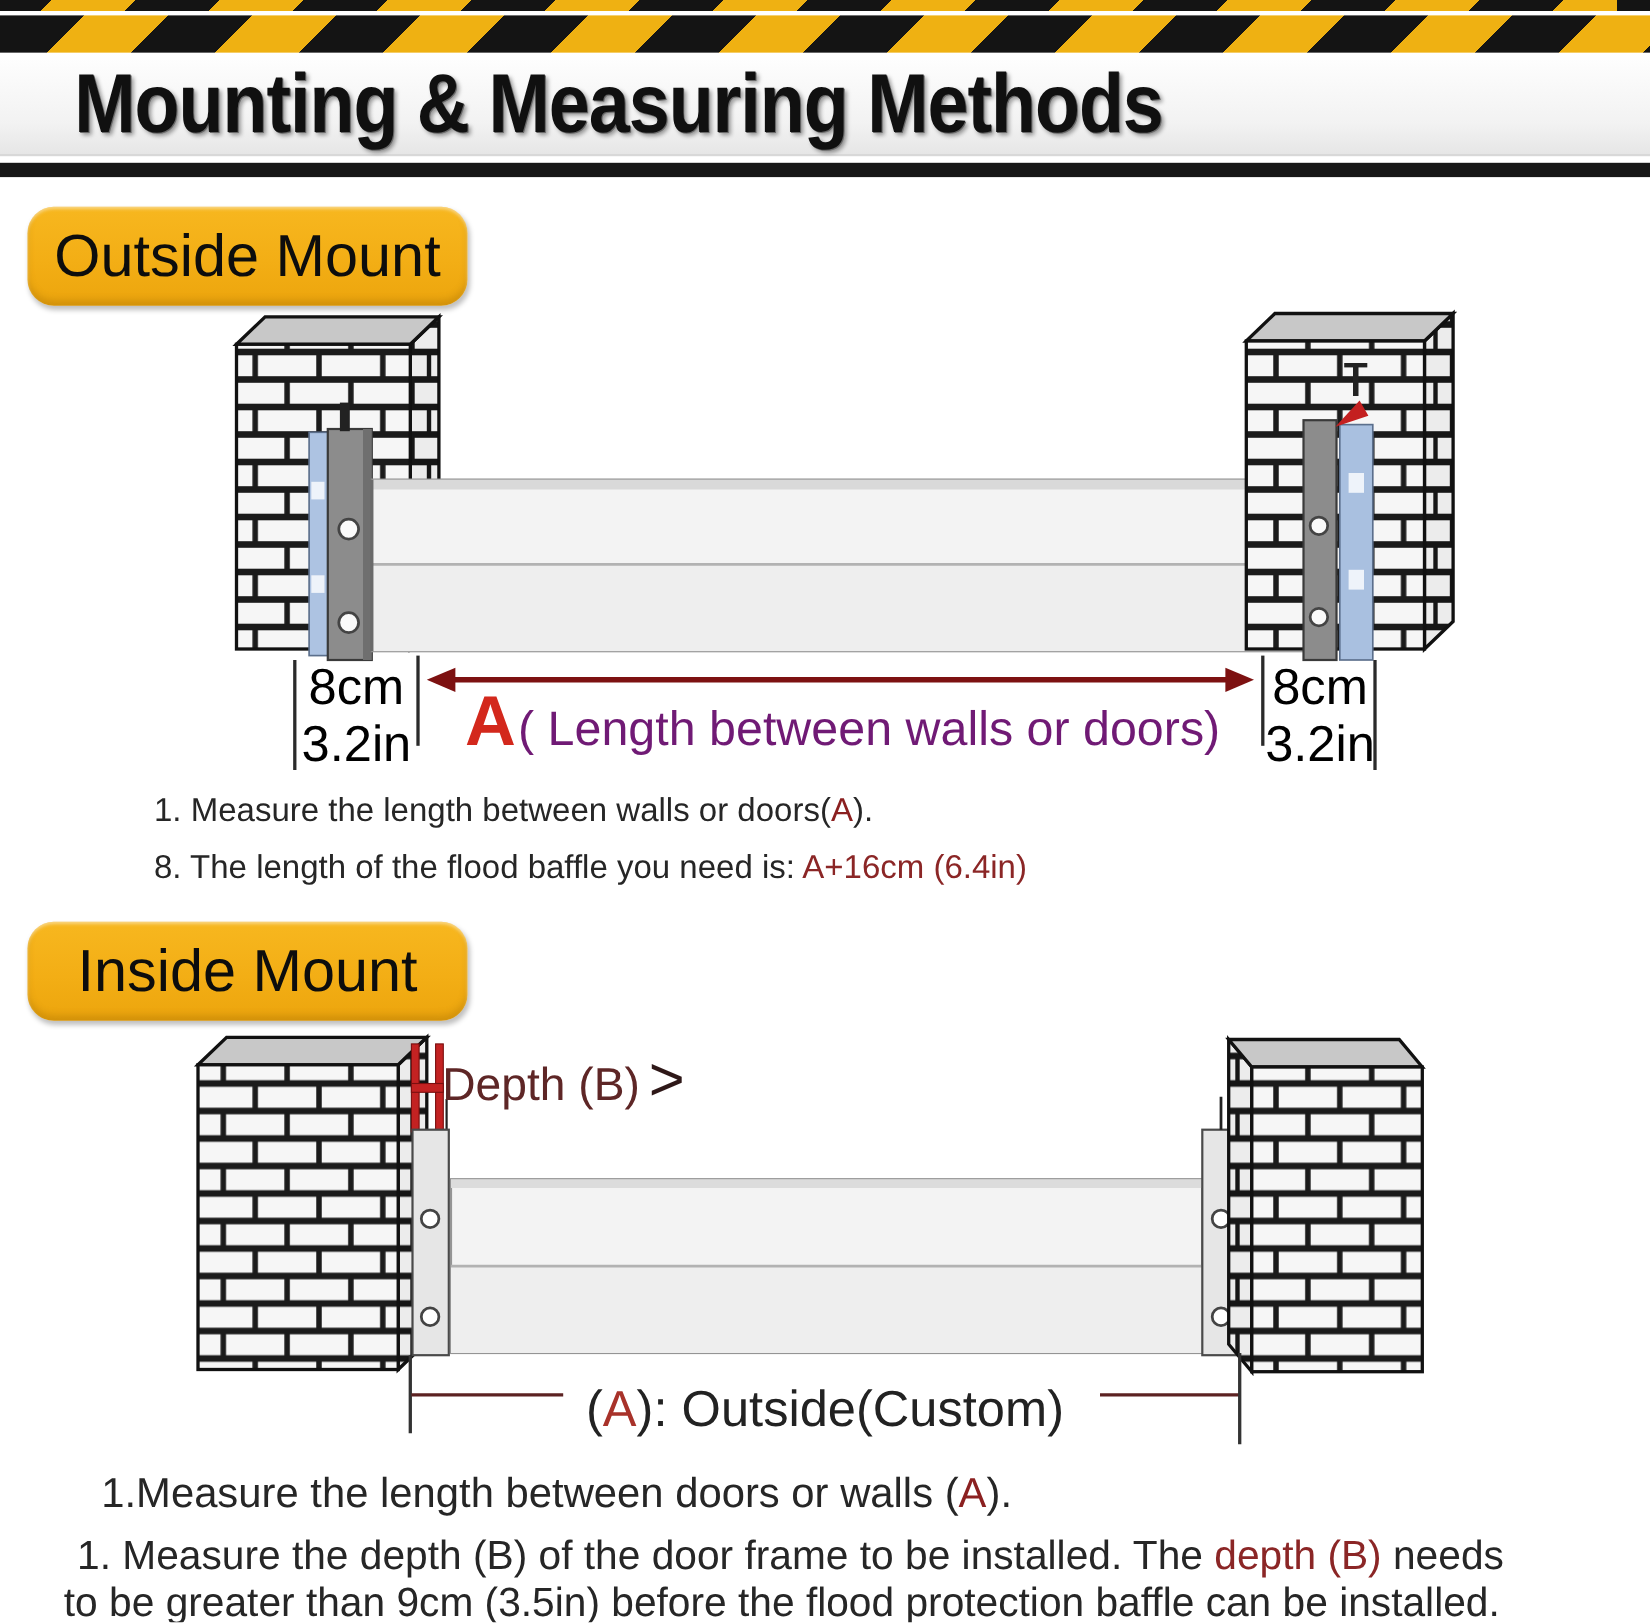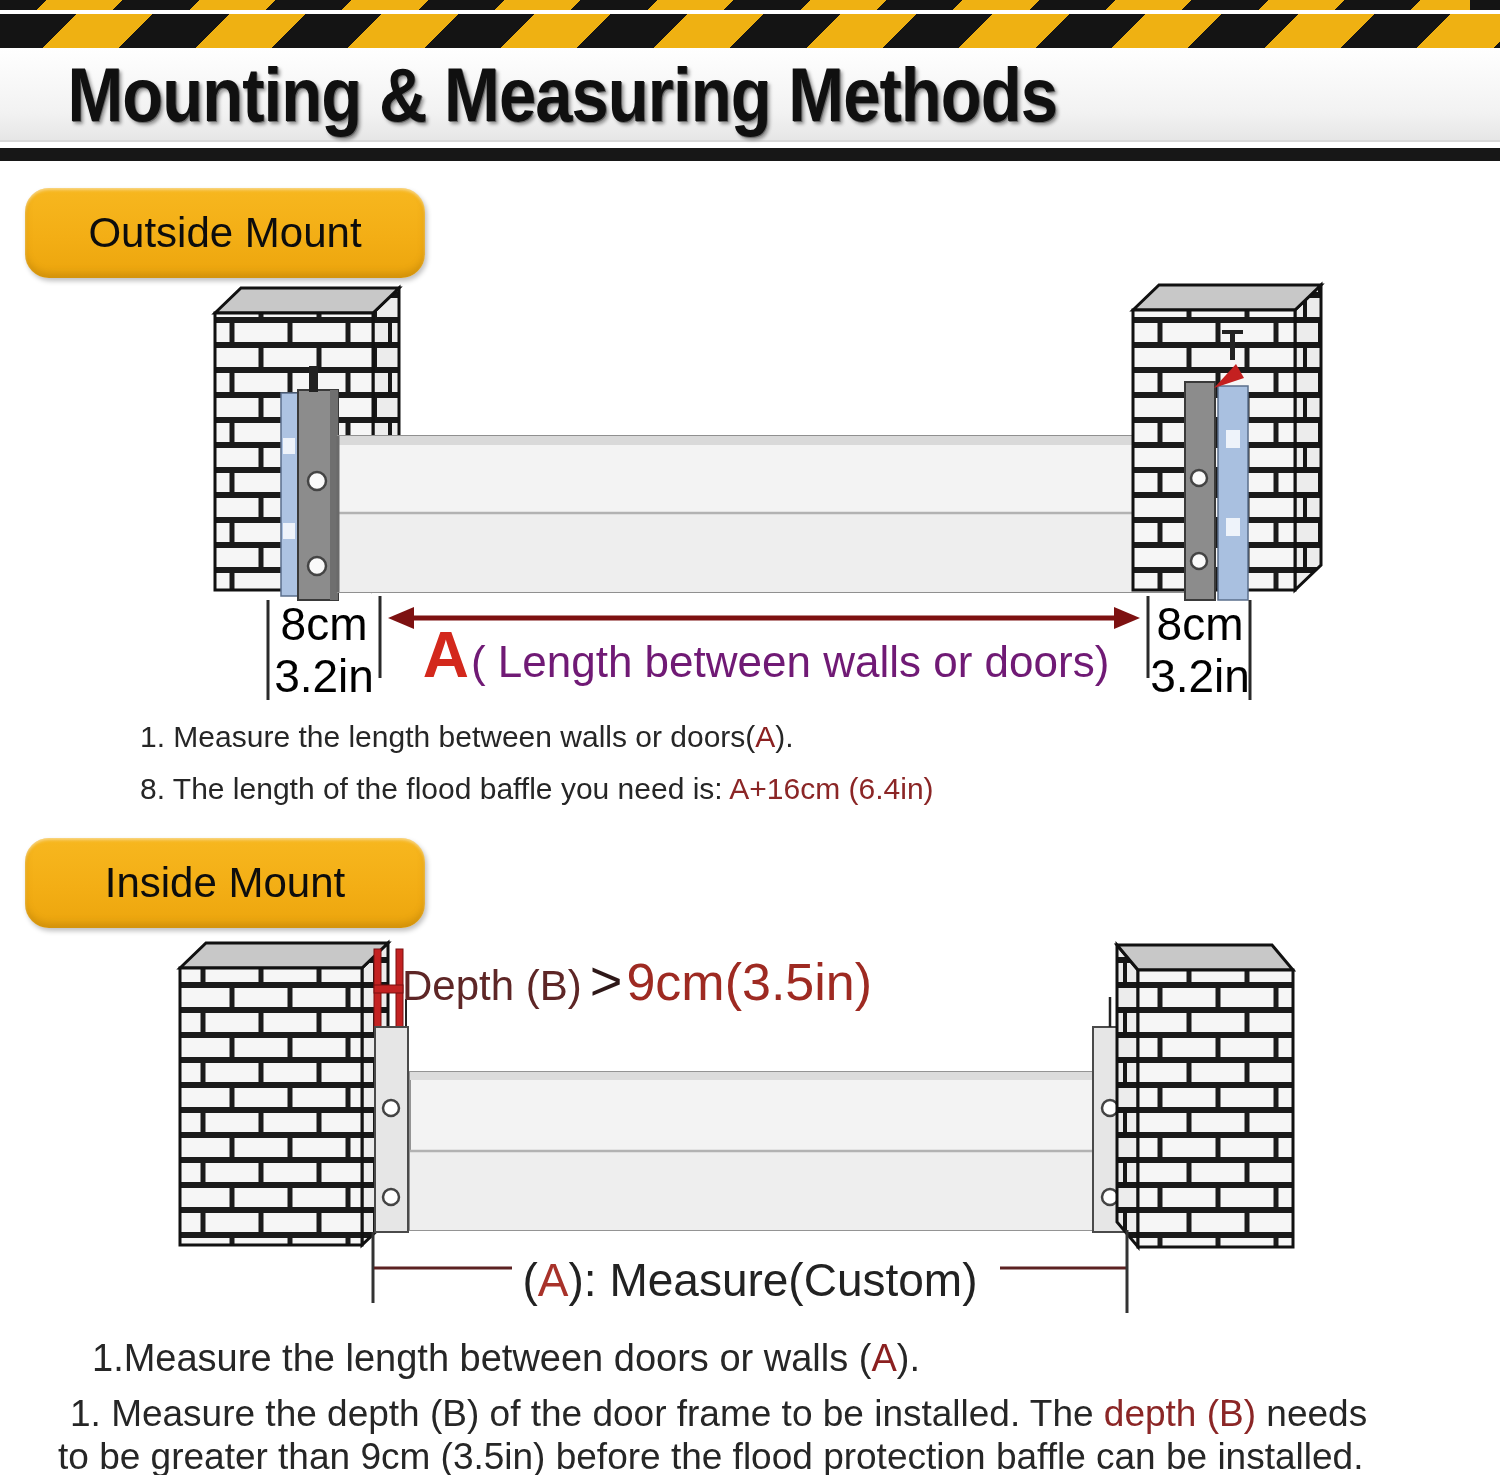--- a/index.html
+++ b/index.html
@@ -30,21 +30,21 @@
     text-shadow:1px 1px 0 #6a6a6a,3px 3px 4px rgba(0,0,0,0.40);
     white-space:nowrap;
   }
   .title-underbar{position:absolute;left:0;top:148px;width:1500px;height:13px;background:#171717;}
   
   .badge{
     position:absolute;left:25px;width:400px;height:90px;border-radius:24px;
     background:linear-gradient(#f7b71f,var(--badge-yellow,#f3ae15) 55%,#eca50d);
     box-shadow:2px 3px 5px rgba(0,0,0,0.25),inset 0 2px 3px rgba(255,255,255,0.45),inset 0 -5px 7px rgba(150,100,0,0.30);
     display:flex;align-items:center;justify-content:center;
-    font-size:42px;color:#0d0d0d;white-space:nowrap;
+    font-size:54px;color:#0d0d0d;white-space:nowrap;
   }
   .badge-outside{top:188px;}
   .badge-inside{top:838px;}
   
   .diagram{position:absolute;left:0;}
   #outside-svg{top:270px;}
   #inside-svg{top:935px;}
   
   .dim-pair{position:absolute;text-align:center;font-size:46px;line-height:52px;color:#000000;white-space:nowrap;}
   .dim-left{left:262px;top:598px;width:124px;}
@@ -237,25 +237,24 @@
       <line x1="373" y1="297" x2="373" y2="368" stroke="#333" stroke-width="3"></line>
       <line x1="374" y1="333" x2="512" y2="333" stroke="#5c2222" stroke-width="3"></line>
       <line x1="1000" y1="333" x2="1127" y2="333" stroke="#5c2222" stroke-width="3"></line>
       <line x1="1127" y1="295" x2="1127" y2="378" stroke="#333" stroke-width="3"></line>
     </g>
   </svg>
 
   <div class="depth-label">
     <span class="d-name">Depth (B)</span>
     <span class="d-gt">&gt;</span>
-    <span class="d-val">9cm(3.5in)</span>
   </div>
 
   <div class="dim-inside">
-    <span>(</span><span class="a-red">A</span><span>): Measure(Custom)</span>
+    <span>(</span><span class="a-red">A</span><span>): Outside(Custom)</span>
   </div>
 
   <div class="step" id="in-step1">
     <span>1.Measure the length between doors or walls (</span><span class="a-red">A</span><span>).</span>
   </div>
   <div class="step" id="in-step2">
     <span>1. Measure the depth (B) of the door frame to be installed. The </span><span class="red">depth (B)</span><span> needs</span>
   </div>
   <div class="step" id="in-step3">
     <span>to be greater than 9cm (3.5in) before the flood protection baffle can be installed.</span>

